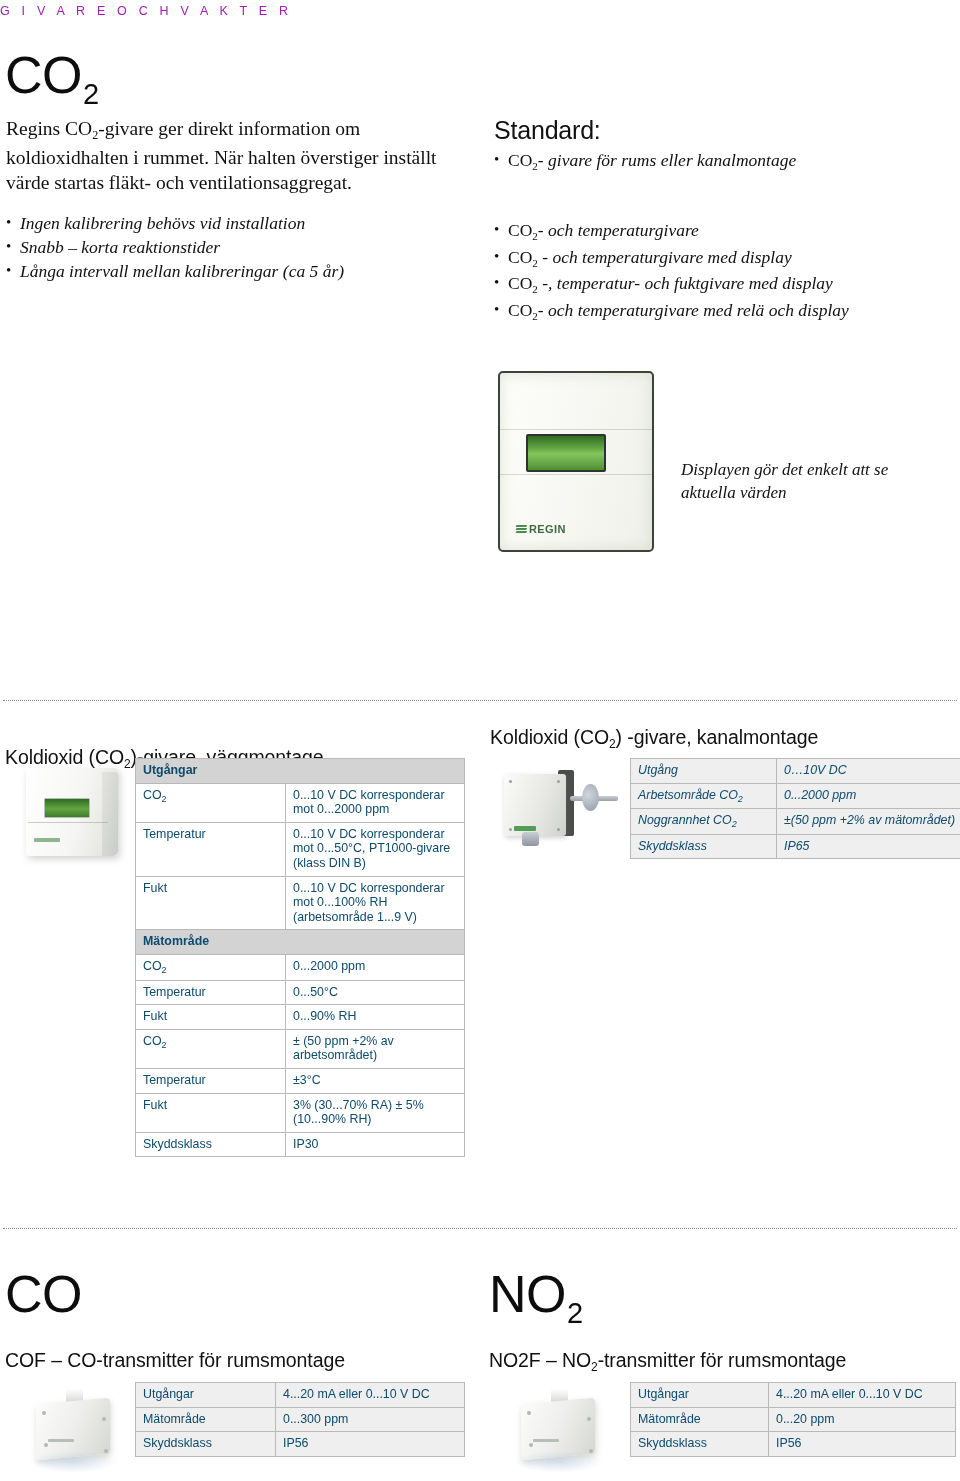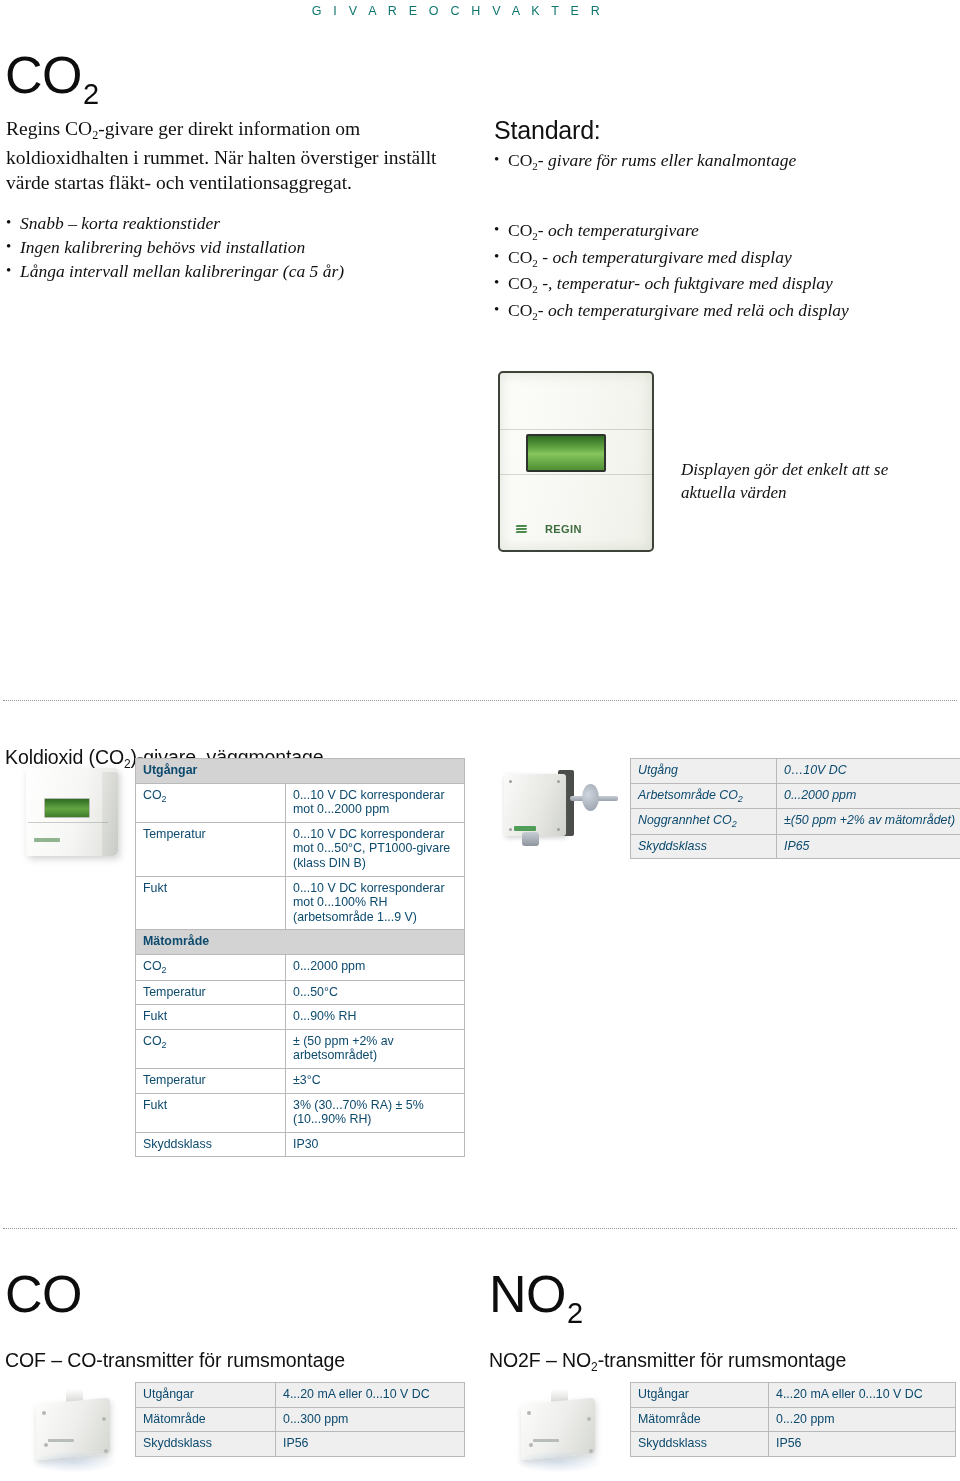--- a/index.html
+++ b/index.html
@@ -9,25 +9,24 @@
     font-family:"Liberation Sans", sans-serif;
     color:#000;
     position:relative;
     overflow:hidden;
   }
   .page{position:relative;width:960px;height:1481px;}
 
   
   .running-head{
     position:absolute;left:0;top:4px;width:604px;
-    text-align:right;
     font-family:"Liberation Sans", sans-serif;
     font-size:12.5px;
     letter-spacing:4.2px;
-    color:#0f766e;
+    color:#a21caf;
     white-space:nowrap;
   }
 
   
   .big-formula{
     font-family:"Liberation Sans", sans-serif;
     font-weight:400;
     font-size:52px;
     line-height:0.92;
     letter-spacing:-0.5px;
@@ -113,21 +112,21 @@
     border-bottom:1px solid rgba(120,126,110,.28);
   }
   #hero-lcd{
     position:absolute;left:26px;top:61px;width:76px;height:34px;
     border:2px solid #2f3330;
     border-radius:2px;
     background:linear-gradient(180deg,#2f6b22 0%,#67aa46 38%,#86c55e 52%,#4e8f32 100%);
   }
   #hero-logo{
     position:absolute;left:16px;bottom:15px;
-    display:flex;align-items:center;gap:18px;
+    display:flex;align-items:center;gap:2px;
     font-family:"Liberation Sans", sans-serif;
     font-weight:700;font-size:11px;letter-spacing:.4px;color:#3c6b3c;
   }
   .logo-wave{display:inline-block;width:11px;height:9px;position:relative;}
   .logo-wave i{position:absolute;left:0;width:11px;height:1.6px;background:#4d8a4d;border-radius:1px;display:block;
     transform:skewX(-26deg);}
   .logo-wave i:nth-child(1){top:0px;}
   .logo-wave i:nth-child(2){top:3.2px;}
   .logo-wave i:nth-child(3){top:6.4px;}
 
@@ -282,22 +281,22 @@
 
   <div class="big-formula" id="co2-title">
     <span>CO</span><sub>2</sub>
   </div>
 
   <div id="intro">
     <span>Regins CO</span><sub>2</sub><span>-givare ger direkt information om koldioxidhalten i rummet. När halten överstiger inställt värde startas fläkt- och ventilationsaggregat.</span>
   </div>
 
   <div id="feature-list">
+    <div class="bullet-row">Ingen kalibrering behövs vid installation</div>
     <div class="bullet-row">Snabb – korta reaktionstider</div>
-    <div class="bullet-row">Ingen kalibrering behövs vid installation</div>
     <div class="bullet-row">Långa intervall mellan kalibreringar (ca 5 år)</div>
   </div>
 
   <div class="sans-head" id="standard-head">Standard:</div>
   <div class="rlist" id="standard-list">
     <div class="bullet-row">
       <span class="formula"><span>CO</span><sub>2</sub></span><span>- givare för rums eller kanalmontage</span>
     </div>
   </div>
 
@@ -392,20 +391,23 @@
         <td>Fukt</td>
         <td>3% (30...70% RA) ± 5% (10...90% RH)</td>
       </tr>
       <tr>
         <td>Skyddsklass</td>
         <td>IP30</td>
       </tr>
     </tbody>
   </table>
 
+  <div class="sect-head" id="head-duct">
+    <span>Koldioxid (CO</span><sub>2</sub><span>) -givare, kanalmontage</span>
+  </div>
 
   <div class="thumb" id="thumb-duct">
     <div class="backplate"></div>
     <div class="probe"></div>
     <div class="flange"></div>
     <div class="box"></div>
     <div class="greenstrip"></div>
     <div class="gland"></div>
     <div class="screw" style="left:9px;top:20px;"></div>
     <div class="screw" style="left:57px;top:20px;"></div>

